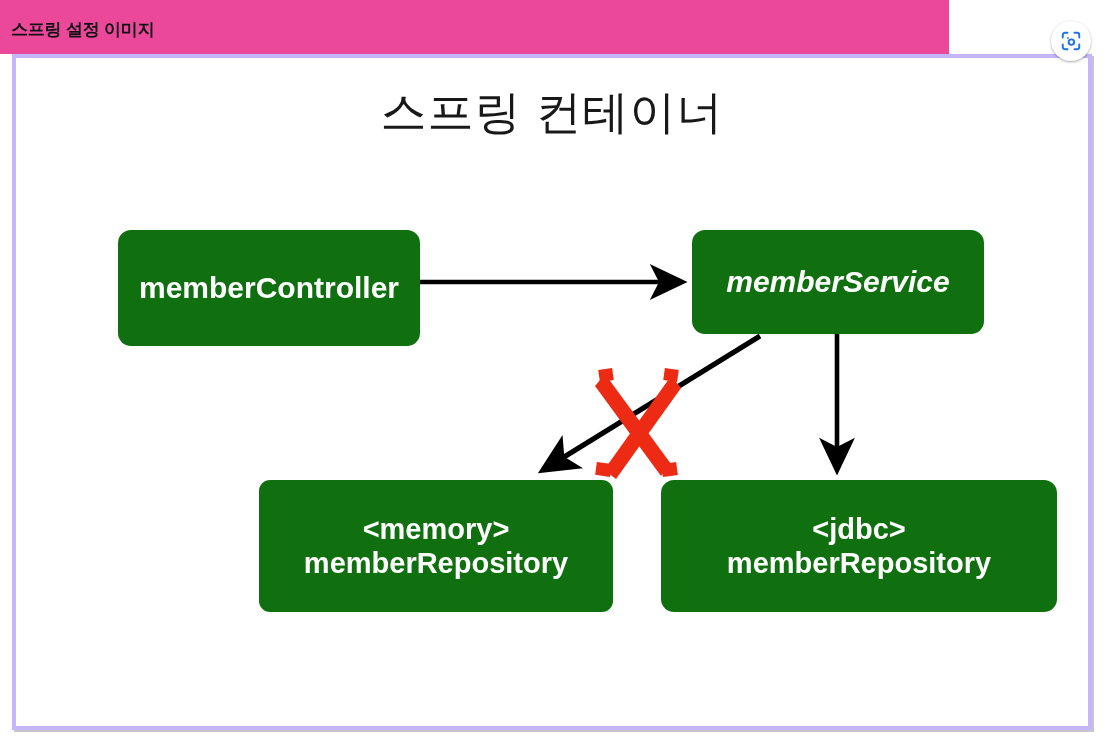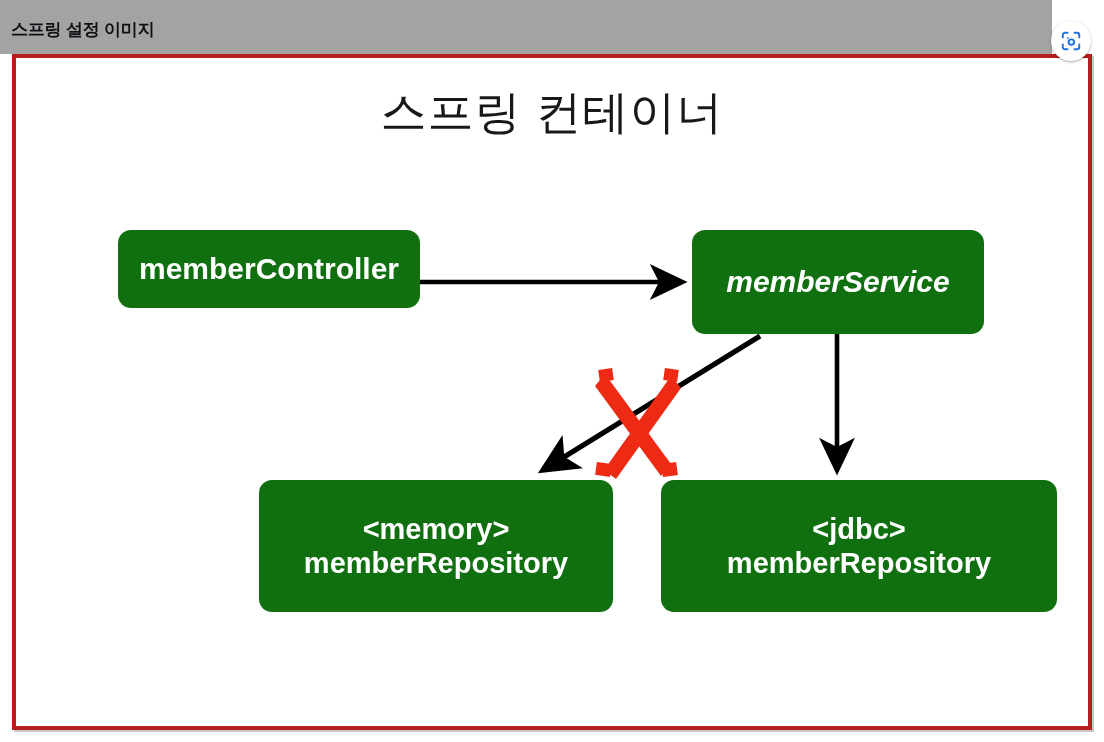--- a/index.html
+++ b/index.html
@@ -12,23 +12,23 @@
     height: 742px;
     font-family: "Liberation Sans", sans-serif;
     overflow: hidden;
     position: relative;
   }
 
   
   #header-bar {
     position: absolute;
     left: 0; top: 0;
-    width: 1052px;
+    width: 949px;
     height: 54px;
-    background: #a3a3a3;
+    background: #ec4899;
   }
   #page-title {
     position: absolute;
     left: 11px;
     top: 18px;
     font-size: 17px;
     font-weight: bold;
     color: #0f1115;
     letter-spacing: -0.2px;
     white-space: nowrap;
@@ -53,21 +53,21 @@
   #lens-button svg { display:block; }
 
   
   #diagram-frame {
     position: absolute;
     left: 12px;
     top: 54px;
     width: 1080px;
     height: 676px;
     background: #ffffff;
-    border: 4px solid #b91c1c;
+    border: 4px solid #c4b5fd;
     box-sizing: border-box;
     box-shadow: 2px 2px 0 rgba(0,0,0,0.22);
   }
 
   #container-title {
     position: absolute;
     left: 0;
     top: 24px;
     width: 100%;
     text-align: center;
@@ -88,33 +88,34 @@
     flex-direction: column;
     align-items: center;
     justify-content: center;
     text-align: center;
     line-height: 1.18;
     box-sizing: border-box;
     z-index: 10;
   }
   #node-member-controller {
     left: 102px;  top: 172px;
-    width: 302px; height: 78px;
+    width: 302px; height: 116px;
     font-size: 30px;
   }
   #node-member-service {
     left: 676px;  top: 172px;
     width: 292px; height: 104px;
     font-size: 30px;
     font-style: italic;
   }
   #node-memory-repository {
     left: 243px;  top: 422px;
     width: 354px; height: 132px;
     font-size: 29px;
+    border-radius: 11px;
   }
   #node-jdbc-repository {
     left: 645px;  top: 422px;
     width: 396px; height: 132px;
     font-size: 29px;
   }
   .node-line-1 { display:block; }
   .node-line-2 { display:block; }
 
   

